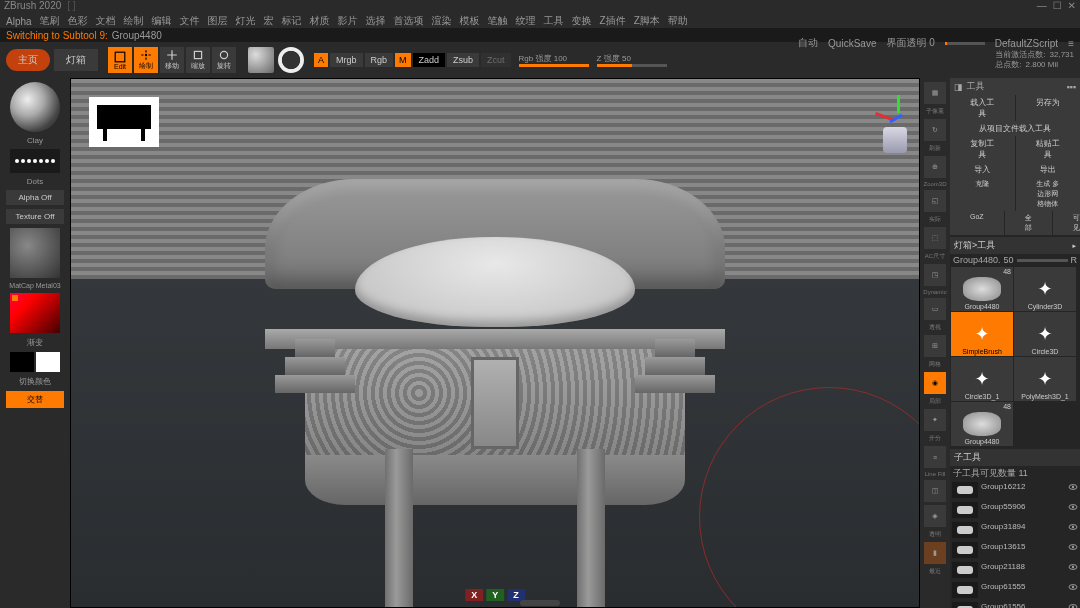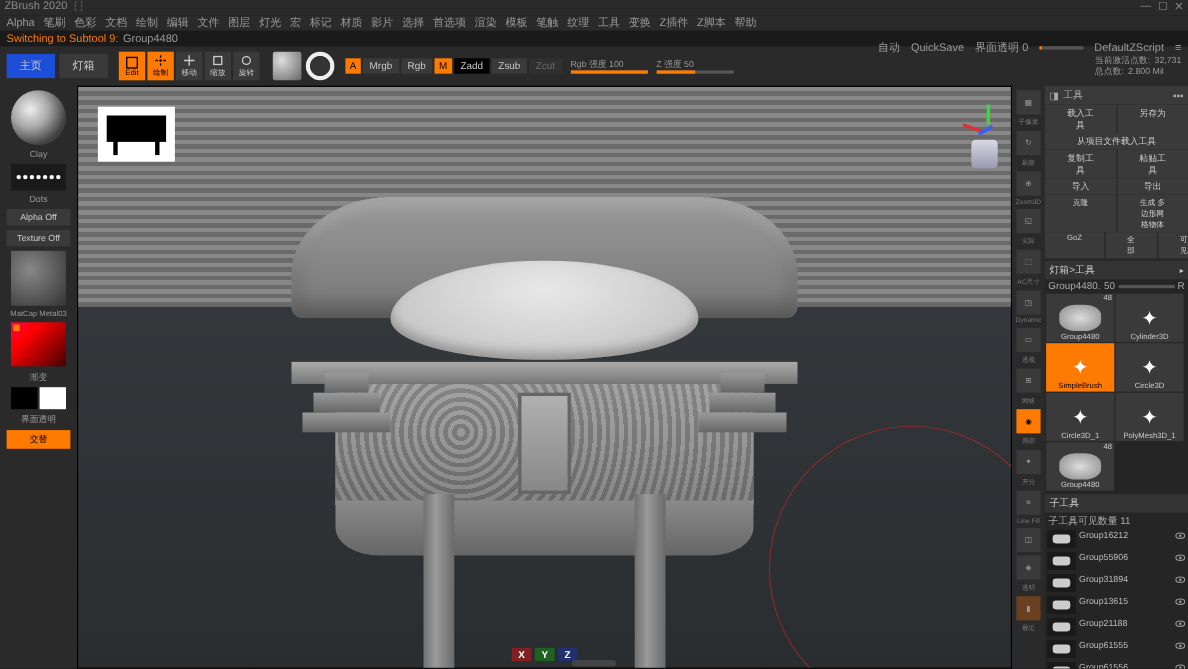--- a/index.html
+++ b/index.html
@@ -8,21 +8,21 @@
 .titlebar .close { margin-left:auto; }
 .menubar { height:14px; background:#2a2a2a; display:flex; align-items:center; gap:8px; padding:0 6px; color:#999; }
 .menubar span { cursor:pointer; }
 .menubar .right { margin-left:auto; display:flex; gap:10px; align-items:center;margin-top:44px; }
 .menubar .slider-bar { width:40px; height:3px; background:#555; position:relative; }
 .menubar .slider-bar .fill { position:absolute; left:0; top:0; height:100%; background:#ff7a00; width:5%; }
 .statusbar { height:14px; background:#1a1a1a; color:#ff7a00; padding:0 6px; display:flex; align-items:center; }
 .statusbar .sub { color:#999; margin-left:4px; }
 .toolbar { height:36px; background:#2a2a2a; display:flex; align-items:center; padding:0 6px; gap:4px; }
 .tab-btn { background:#3a3a3a; color:#ccc; padding:4px 12px; border:none; font-size:10px; }
-.tab-btn.active { background:#1d4ed8; }
+.tab-btn.active { background:#c2410c;border-radius:14px; }
 .tool-group { display:flex; gap:2px; margin-left:6px; }
 .tool-btn { width:24px; height:26px; background:#3a3a3a; display:flex; flex-direction:column; align-items:center; justify-content:center; font-size:7px; color:#ccc; }
 .tool-btn.orange { background:#ff7a00; color:#000; }
 .tool-btn svg { width:12px; height:12px; }
 .mat-swatch { width:26px; height:26px; background:radial-gradient(circle at 30% 30%,#ddd,#666); border-radius:2px; }
 .mode-btns { display:flex; gap:2px; align-items:center; margin-left:6px; }
 .mode-btns .m { background:#ff7a00; color:#000; padding:2px 4px; font-size:9px; }
 .mode-btns .lbl { background:#3a3a3a; color:#ccc; padding:2px 6px; font-size:9px; }
 .slider-block { display:flex; flex-direction:column; margin-left:4px; }
 .slider-block .bar { width:70px; height:3px; background:#555; position:relative; }
@@ -259,21 +259,21 @@
     <div class="tex-thumb"></div>
     <div class="lp-label" style="font-size:7px">MatCap Metal03</div>
     <div class="color-picker">
         <div class="dot"></div>
       </div>
     <div class="lp-label">渐变</div>
     <div class="swatch-row">
       <div class="sw" style="background:#000"></div>
         <div class="sw" style="background:#fff"></div>
     </div>
-    <div class="lp-label">界面透明</div>
+    <div class="lp-label">切换颜色</div>
     <div class="lp-btn" style="background:#ff7a00;color:#000">交替</div>
   </div>
 
   <div class="canvas">
     <div class="model">
       <div class="roof"></div>
       <div class="arch-frame">
         <div class="arch-roof"></div>
         <div class="arch-cloud"></div>
         <div class="beam"></div>

